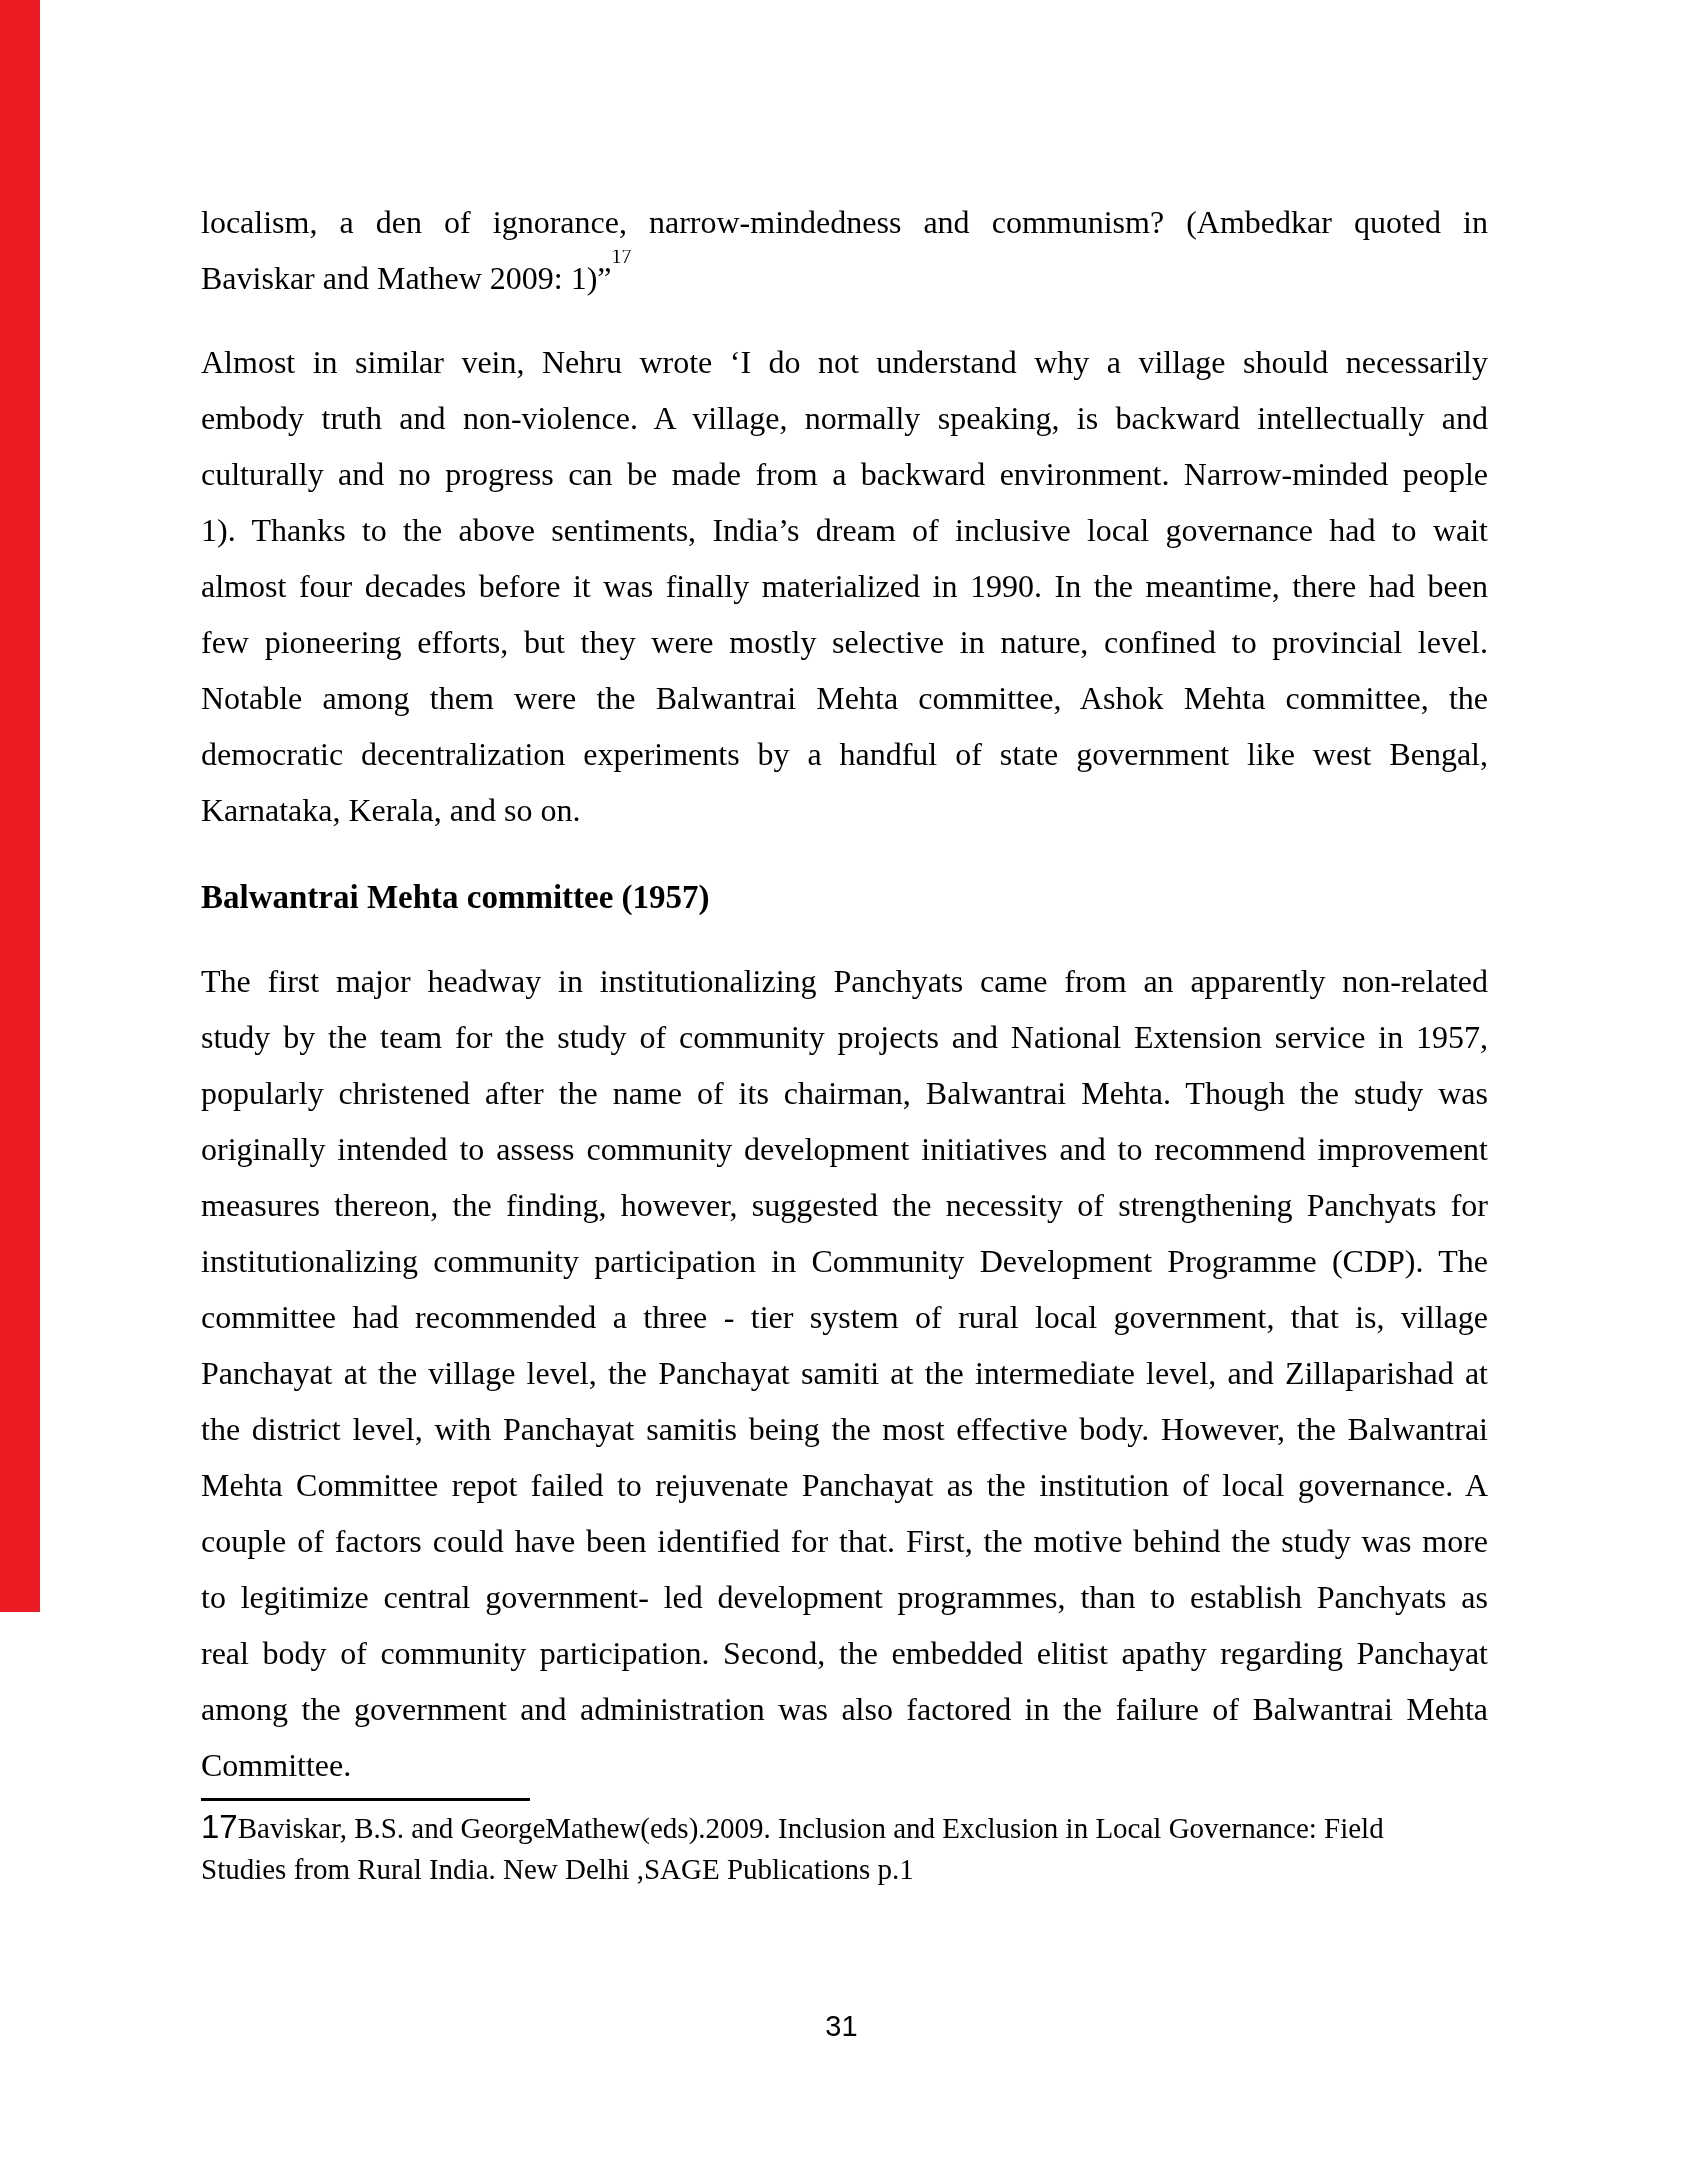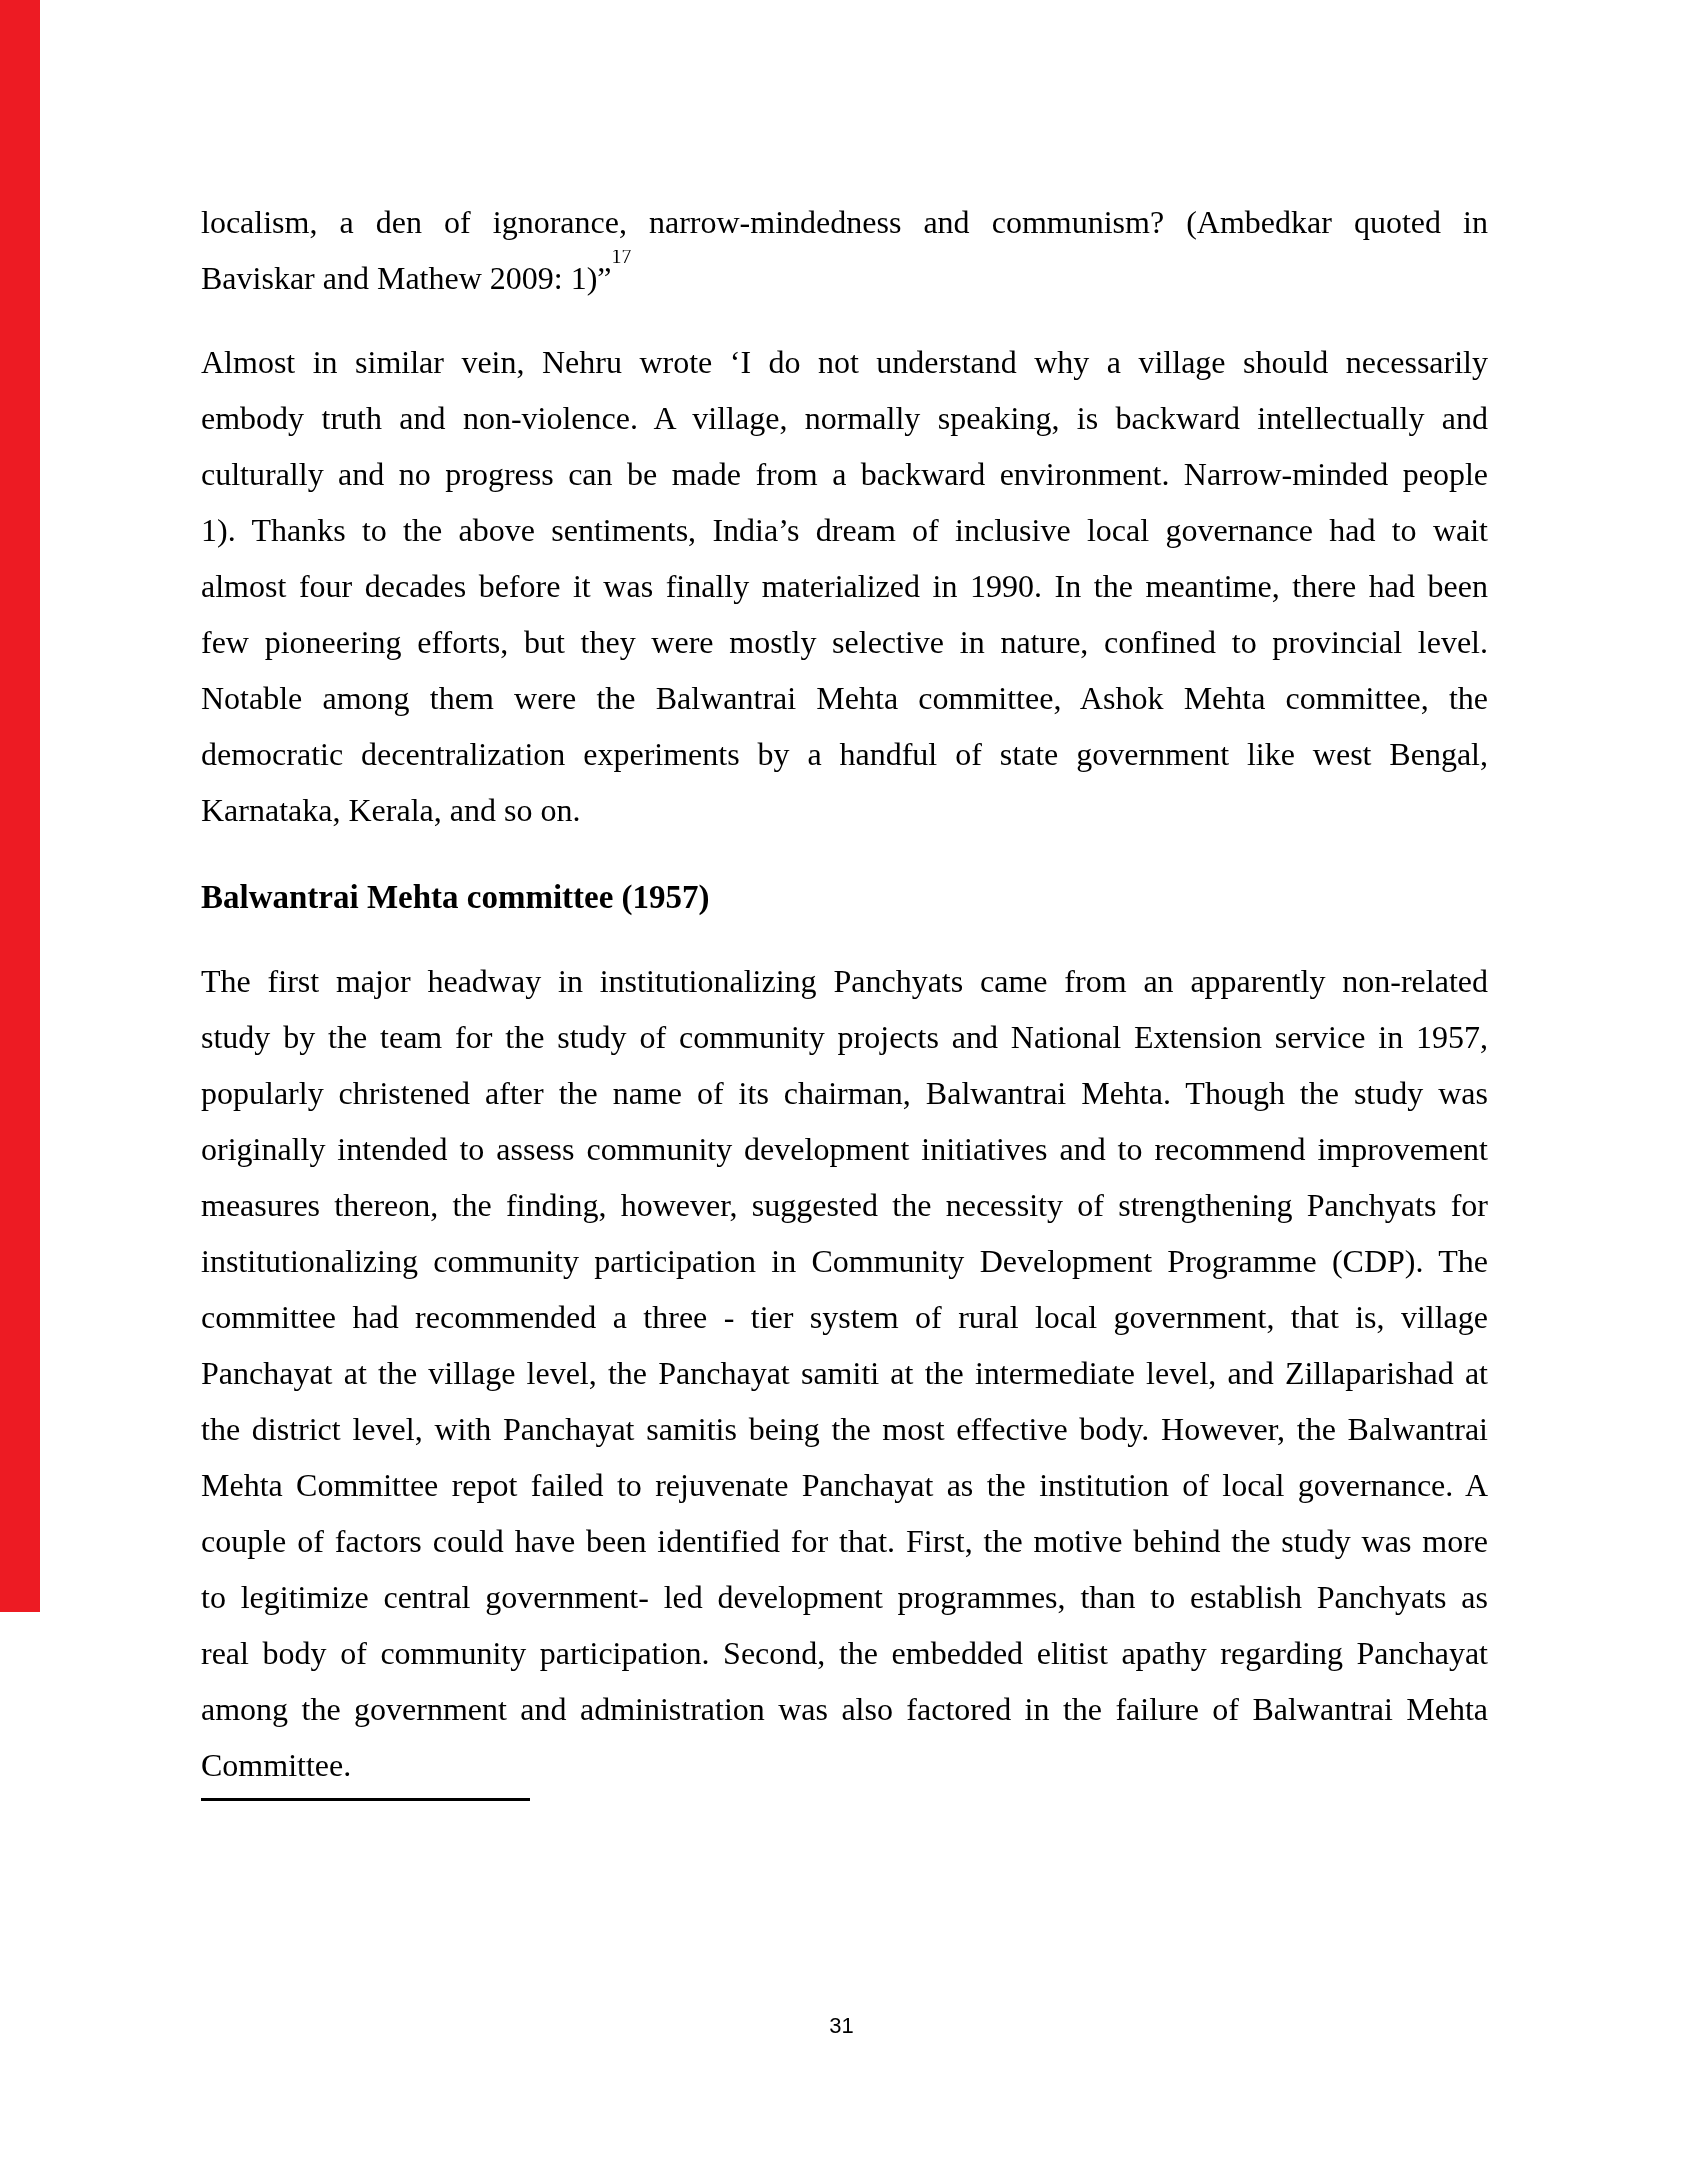--- a/index.html
+++ b/index.html
@@ -64,21 +64,21 @@
     font-family: "Liberation Sans", "DejaVu Sans", sans-serif;
     font-size: 33px;
   }
   .page-number {
     position: absolute;
     top: 2006px;
     left: 0;
     width: 100%;
     text-align: center;
     font-family: "Liberation Sans", "DejaVu Sans", sans-serif;
-    font-size: 22px;
+    font-size: 29px;
     line-height: 40px;
   }
 </style>
 </head>
 <body style="background-color: rgb(255, 255, 255);">
 
 <div class="red-bar" style="background-color: rgb(237, 27, 35);"></div>
 
 <div class="content" style="color: rgb(0, 0, 0);">
 
@@ -114,17 +114,21 @@
     <div class="line">Mehta Committee repot failed to rejuvenate Panchayat as the institution of local governance. A</div>
     <div class="line">couple of factors could have been identified for that. First, the motive behind the study was more</div>
     <div class="line">to legitimize central government- led development programmes, than to establish Panchyats as</div>
     <div class="line">real body of community participation. Second, the embedded elitist apathy regarding Panchayat</div>
     <div class="line">among the government and administration was also factored in the failure of Balwantrai Mehta</div>
     <div class="line last">Committee.</div>
   </div>
 
   <div class="fn-rule"></div>
 
+  <div class="footnote">
+    <div class="fn-line"><span class="fn-num">17</span><span>Baviskar, B.S. and GeorgeMathew(eds).2009. Inclusion and Exclusion in Local Governance: Field</span></div>
+    <div class="fn-line">Studies from Rural India. New Delhi ,SAGE Publications p.1</div>
+  </div>
 
 </div>
 
 <div class="page-number">31</div>
 
 
 </body></html>

